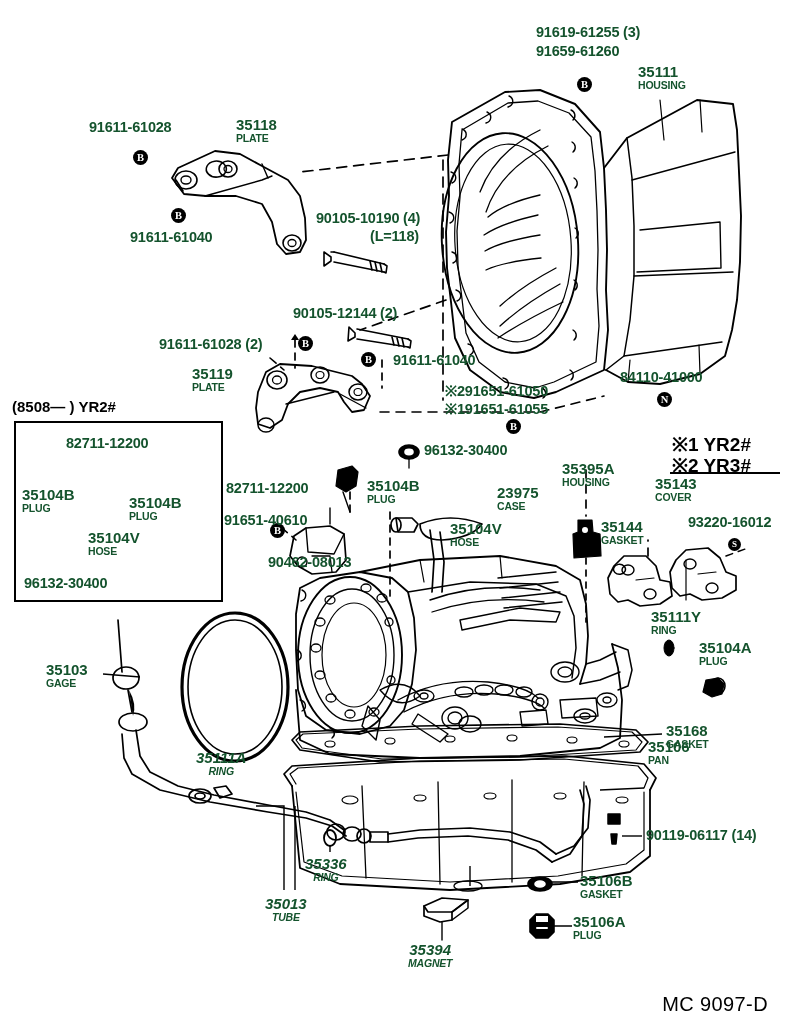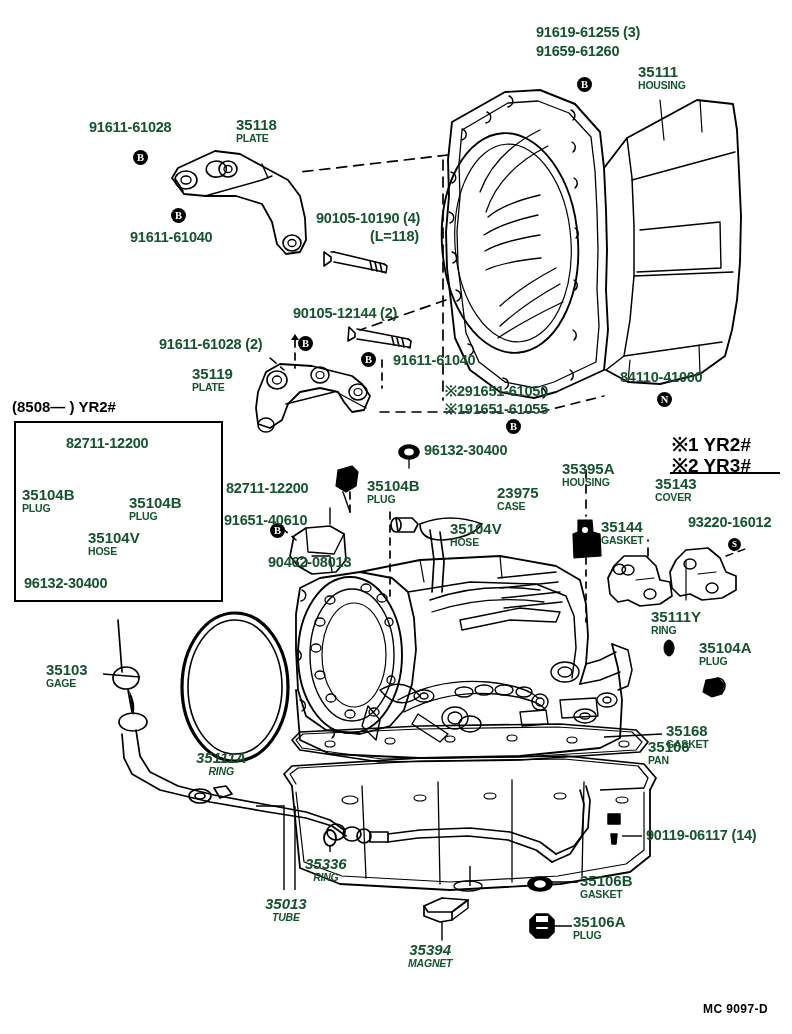--- a/index.html
+++ b/index.html
@@ -8,21 +8,21 @@
   #sheet{position:absolute;left:0;top:0;width:792px;height:1034px;}
   svg.art{position:absolute;left:0;top:0;width:792px;height:1034px;}
 
   
   .lbl{position:absolute;font-family:"Liberation Sans",sans-serif;
        font-weight:bold;line-height:1.0;white-space:nowrap;color:#14532d;}
   .pn{font-size:14.5px;letter-spacing:-0.2px;}
   .sub{font-size:10.5px;letter-spacing:-0.2px;display:block;margin-top:1px;}
   .big{font-size:15px;}
   .ctr{text-align:center;font-style:italic;}
-  .footer{position:absolute;right:24px;bottom:18px;font-size:12px;font-weight:bold;
+  .footer{position:absolute;right:24px;bottom:18px;font-size:20px;font-weight:normal;
           letter-spacing:0.4px;}
 
   
   .mk{position:absolute;width:15px;height:15px;border-radius:50%;
       background:#000;color:#fff;font-size:10.5px;font-weight:bold;
       text-align:center;line-height:15px;font-family:"Liberation Serif",serif;}
   .mk.sm{width:13px;height:13px;line-height:13px;font-size:9px;}
 
   
   #inset{position:absolute;left:14px;top:421px;width:205px;height:177px;

